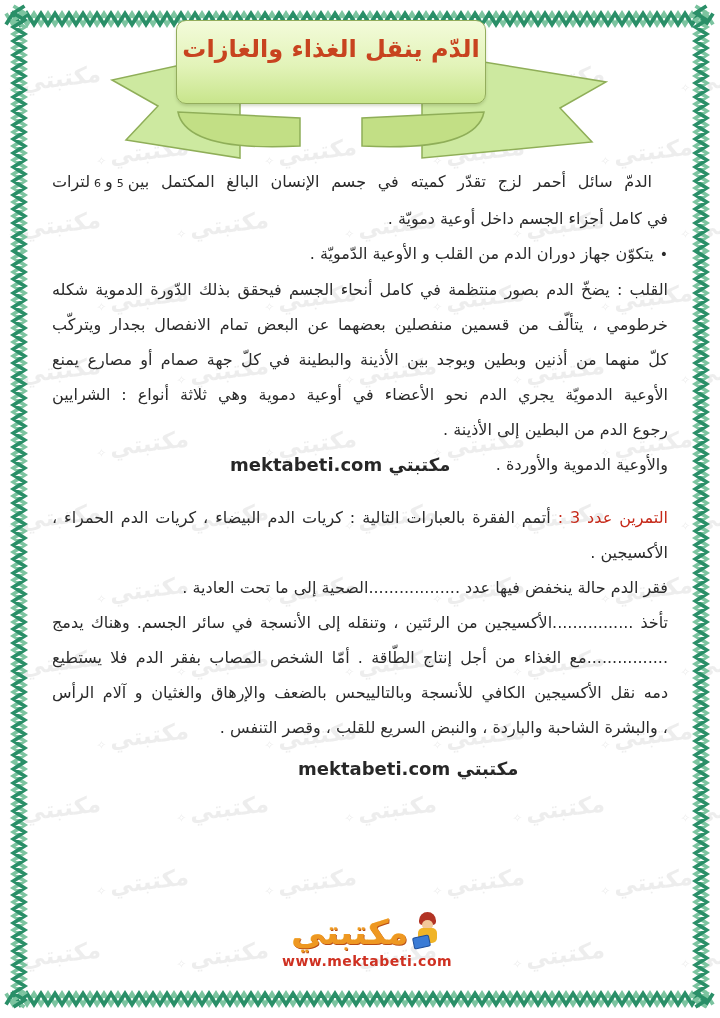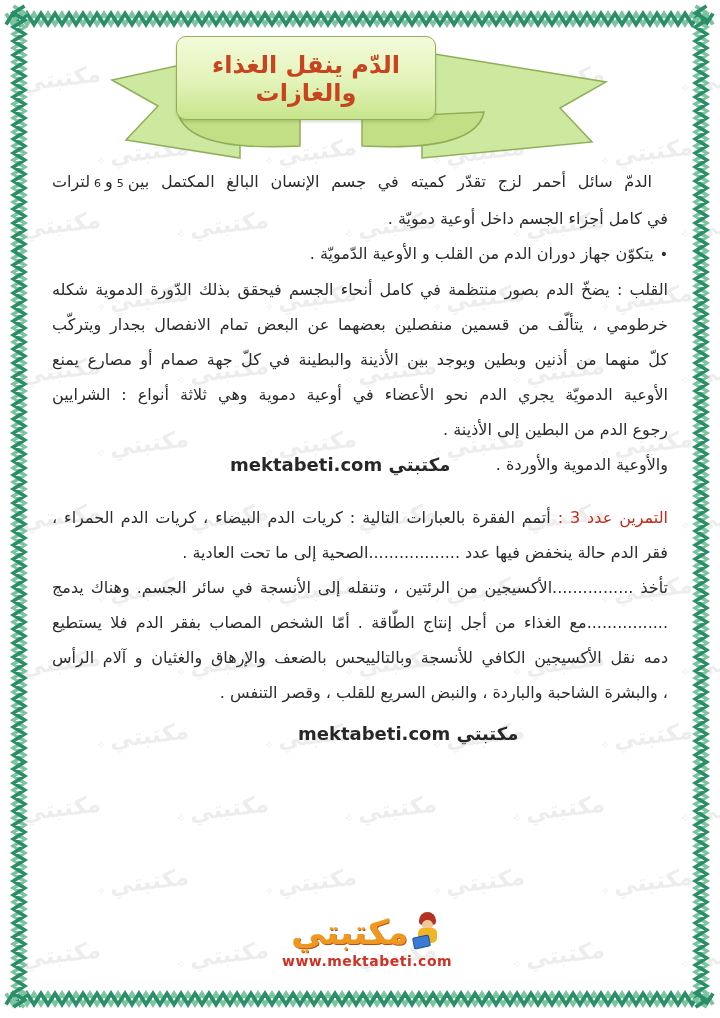--- a/index.html
+++ b/index.html
@@ -12,21 +12,21 @@
   .wm-tile { position:absolute; color:#c9c9c9; opacity:.32; font-weight:bold;
              font-size:23px; transform:rotate(-7deg) skewX(-6deg);
              white-space:nowrap; direction:rtl; }
   .wm-tile::after{ content:"\A0\2727"; font-size:12px; }
 
   
   #border-svg { position:absolute; inset:0; z-index:1; pointer-events:none; }
 
   
   #ribbon-svg { position:absolute; left:0; top:0; z-index:2; pointer-events:none; }
-  #banner-panel { position:absolute; left:176px; top:36px; width:260px; height:84px;
+  #banner-panel { position:absolute; left:176px; top:20px; width:310px; height:84px;
                   z-index:3; border:1.5px solid #93ad5c; border-radius:10px;
                   background:linear-gradient(#f3fbda 0%, #e2f3b8 55%, #c8e58c 100%);
                   box-shadow:0 2px 3px rgba(90,110,50,.25); text-align:center; }
   #banner-title { margin-top:14px; font-size:24px; font-weight:bold; color:#c8431f;
                   direction:rtl; }
 
   
   #content { position:absolute; left:52px; top:164px; width:616px; z-index:2;
              direction:rtl; color:#2b2b2b; font-size:16px; }
   .tline { line-height:35px; text-align:right; white-space:normal; position:relative; }
@@ -168,20 +168,21 @@
     <div class="tline">
       <span>والأوعية الدموية والأوردة .</span>
       <span class="wm-inline" style="left:178px; top:0;">مكتبتي  mektabeti.com</span>
     </div>
 
     <div class="ex-block">
       <div class="tline just">
         <span class="ex-label">التمرين عدد 3 :</span>
         <span>أتمم الفقرة بالعبارات التالية : كريات الدم البيضاء ، كريات الدم الحمراء ،</span>
       </div>
+      <div class="tline">الأكسيجين .</div>
       <div class="tline">فقر الدم حالة ينخفض فيها عدد ..................الصحية إلى ما تحت العادية .</div>
 
       <div class="tline just">تأخذ ................الأكسيجين من الرئتين ، وتنقله إلى الأنسجة في سائر الجسم. وهناك يدمج</div>
       <div class="tline just">................مع الغذاء من أجل إنتاج الطّاقة . أمّا الشخص المصاب بفقر الدم فلا يستطيع</div>
       <div class="tline just">دمه نقل الأكسيجين الكافي للأنسجة وبالتالييحس بالضعف والإرهاق والغثيان و آلام الرأس</div>
       <div class="tline">، والبشرة الشاحبة والباردة ، والنبض السريع للقلب ، وقصر التنفس .</div>
     </div>
 
     <div class="tline" style="height:35px;">
       <span class="wm-inline" style="left:246px; top:6px;">مكتبتي  mektabeti.com</span>

